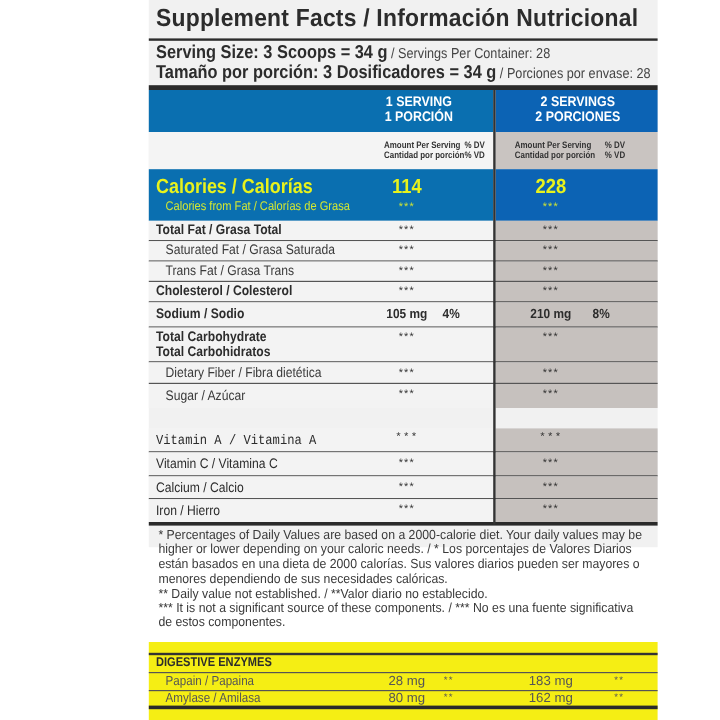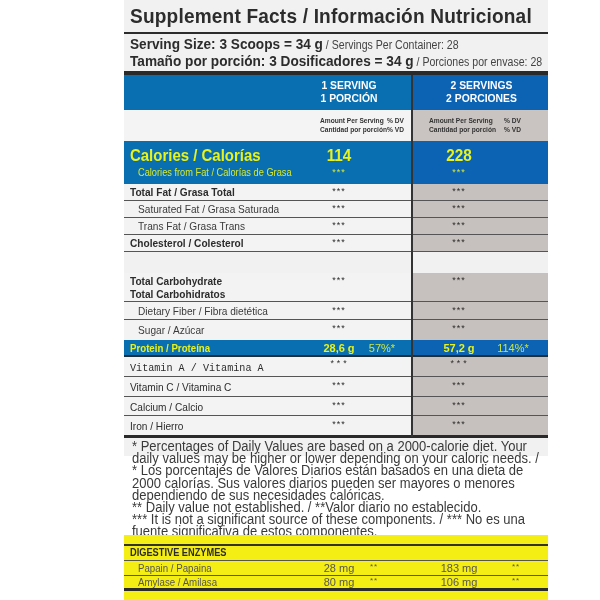--- a/index.html
+++ b/index.html
@@ -40,21 +40,21 @@
   .row .lbl.indent { left: 14px; color: #3a3a3a; }
   .row .v { position: absolute; font-size: 11px; color: #2c2c2c; white-space: nowrap; text-align: center; width: 60px; }
   .row .v.ast { font-size: 9px; letter-spacing: 1px; }
   .row .v.bold { font-weight: bold; transform: scaleX(0.9); }
   .prot .bg1 { background: #0a6fb0; }
   .prot .bg2 { background: #0c63b4; }
   .prot .lbl { color: #e8f21c; font-weight: bold; font-size: 11px; }
   .prot .v { color: #e8f21c; font-weight: bold; font-size: 11px; }
   .prot .v.dv { color: #c9e64a; font-weight: normal; }
   .bottom-rule { position: absolute; left: 0; top: 435px; width: 424px; height: 3px; background: #2a2a2a; }
-  .foot { position: absolute; left: 8px; top: 440px; width: 410px; font-size: 14px; line-height: 12.2px; color: #3a3a3a; }
+  .foot { position: absolute; left: 8px; top: 440px; width: 410px; font-size: 11px; line-height: 12.2px; color: #3a3a3a; }
   .foot p { transform: scaleX(0.93); transform-origin: left; width: 440px; }
   .yellow { position: absolute; left: 0; top: 535px; width: 424px; height: 65px; background: #f5ee14; }
   .y-rule-top { position: absolute; left: 0; top: 544px; width: 424px; height: 1.5px; background: #333; }
   .y-rule { position: absolute; left: 0; width: 424px; height: 1px; background: #555; }
   .y-rule-bottom { position: absolute; left: 0; top: 588px; width: 424px; height: 3px; background: #2a2a2a; }
   .ytitle { position: absolute; left: 6px; top: 546px; font-size: 10.5px; font-weight: bold; color: #2c2c2c; transform: scaleX(0.88); transform-origin: left; white-space: nowrap; }
   .yrow-lbl { position: absolute; left: 14px; font-size: 11px; color: #555; white-space: nowrap; transform: scaleX(0.88); transform-origin: left; }
   .yv { position: absolute; font-size: 11px; color: #555; white-space: nowrap; text-align: center; width: 60px; }
   .yv.ast { font-size: 8px; letter-spacing: 1px; }
 </style>
@@ -143,20 +143,30 @@
 
   <div class="row" style="top:235px;height:17px;">
     <div class="bg1"></div>
       <div class="bg2"></div>
       <div class="rule"></div>
     <div class="lbl bold" style="top:2px;">Cholesterol / Colesterol</div>
     <div class="v ast" style="left:185px;top:2px;">***</div>
     <div class="v ast" style="left:305px;top:2px;">***</div>
   </div>
 
+  <div class="row" style="top:252px;height:21px;">
+    <div class="bg1"></div>
+      <div class="bg2"></div>
+      <div class="rule"></div>
+    <div class="lbl bold" style="top:4px;">Sodium / Sodio</div>
+    <div class="v bold" style="left:185px;top:4px;">105 mg</div>
+    <div class="v bold" style="left:232px;top:4px;width:40px;">4%</div>
+    <div class="v bold" style="left:305px;top:4px;">210 mg</div>
+    <div class="v bold" style="left:357px;top:4px;width:40px;">8%</div>
+  </div>
 
   <div class="row" style="top:273px;height:29px;">
     <div class="bg1"></div>
       <div class="bg2"></div>
       <div class="rule"></div>
     <div class="lbl bold" style="top:2px;">
       <div>Total Carbohydrate</div>
       <div>Total Carbohidratos</div>
     </div>
     <div class="v ast" style="left:185px;top:2px;">***</div>
@@ -173,30 +183,20 @@
   </div>
 
   <div class="row" style="top:320px;height:20px;">
     <div class="bg1"></div>
       <div class="bg2"></div>
     <div class="lbl indent" style="top:4px;">Sugar / Azúcar</div>
     <div class="v ast" style="left:185px;top:3px;">***</div>
     <div class="v ast" style="left:305px;top:3px;">***</div>
   </div>
 
-  <div class="row prot" style="top:340px;height:17px;">
-    <div class="bg1"></div>
-      <div class="bg2"></div>
-    <div style="position:absolute;left:0;bottom:0;width:424px;height:2px;background:#1f2f3a;"></div>
-    <div class="lbl" style="top:2px;">Protein / Proteína</div>
-    <div class="v" style="left:185px;top:2px;">28,6 g</div>
-    <div class="v dv" style="left:236px;top:2px;width:44px;">57%*</div>
-    <div class="v" style="left:305px;top:2px;">57,2 g</div>
-    <div class="v dv" style="left:364px;top:2px;width:50px;">114%*</div>
-  </div>
 
   <div class="row" style="top:357px;height:20px;font-family:Liberation Mono, monospace;">
     <div class="bg1"></div>
       <div class="bg2"></div>
       <div class="rule"></div>
     <div class="lbl" style="top:4px;">Vitamin A / Vitamina A</div>
     <div class="v ast" style="left:185px;top:3px;">***</div>
     <div class="v ast" style="left:305px;top:3px;">***</div>
   </div>
 
@@ -244,17 +244,17 @@
   <div class="yv" style="left:185px;top:562px;">28 mg</div>
   <div class="yv ast" style="left:230px;top:562px;width:40px;">**</div>
   <div class="yv" style="left:305px;top:562px;">183 mg</div>
   <div class="yv ast" style="left:372px;top:562px;width:40px;">**</div>
 
   <div class="y-rule" style="top:575px;"></div>
 
   <div class="yrow-lbl" style="top:576px;">Amylase / Amilasa</div>
   <div class="yv" style="left:185px;top:576px;">80 mg</div>
   <div class="yv ast" style="left:230px;top:576px;width:40px;">**</div>
-  <div class="yv" style="left:305px;top:576px;">106 mg</div>
+  <div class="yv" style="left:305px;top:576px;">162 mg</div>
   <div class="yv ast" style="left:372px;top:576px;width:40px;">**</div>
 
   <div class="y-rule-bottom"></div>
 </div>
 
 </body></html>

